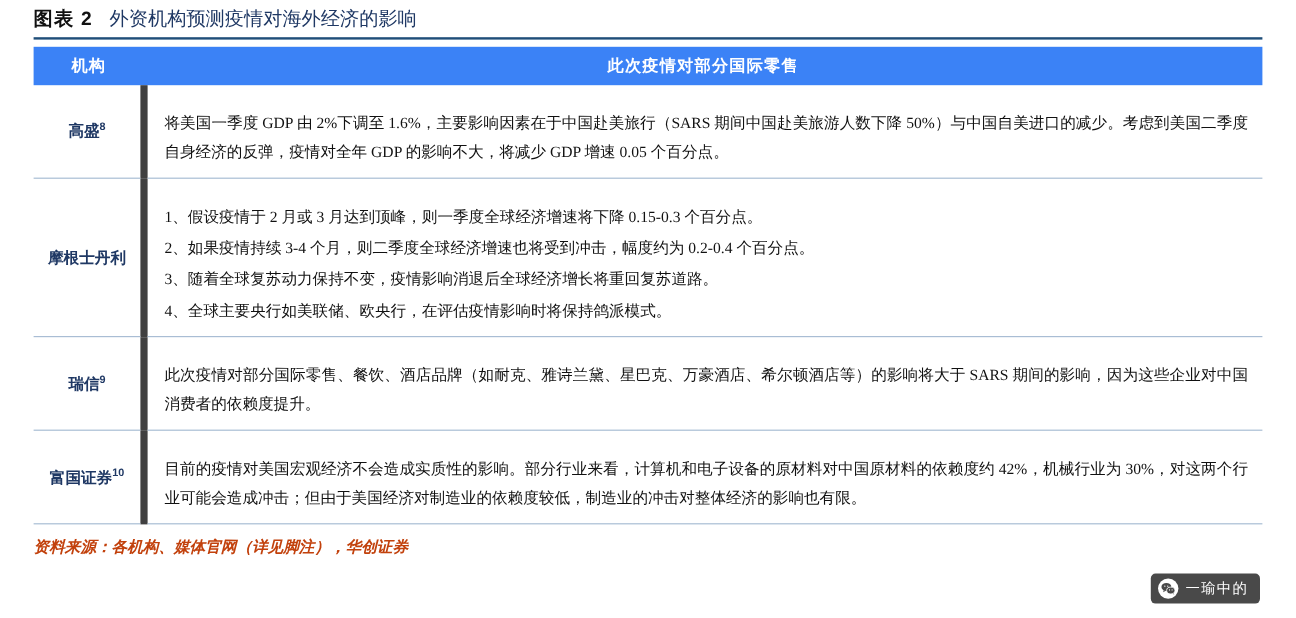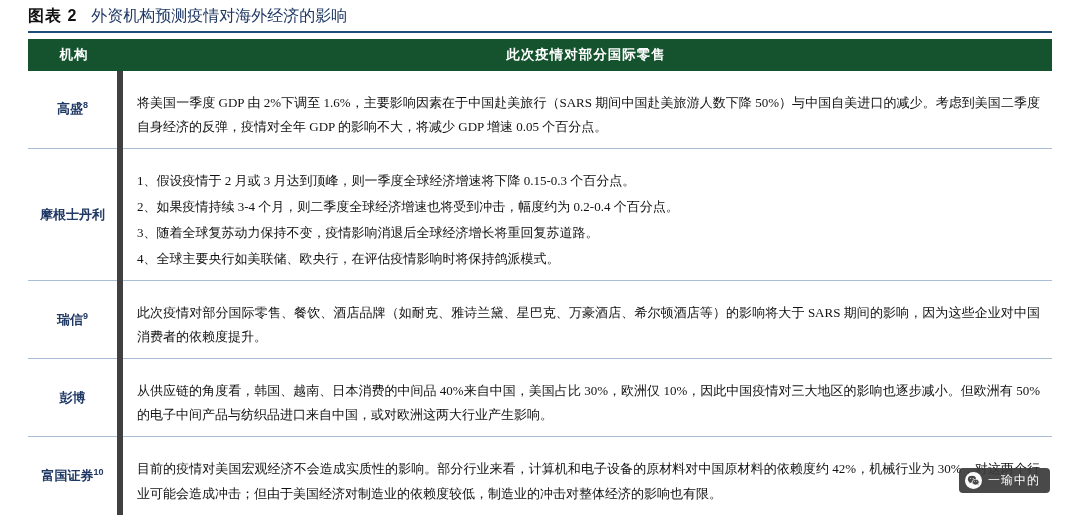--- a/index.html
+++ b/index.html
@@ -49,21 +49,21 @@
     background: #1f4e79;
     margin-bottom: 6px;
   }
   
   table.main {
     width: 100%;
     border-collapse: collapse;
     table-layout: fixed;
   }
   table.main th {
-    background: #14532d;
+    background: #3b82f6;
     color: #ffffff;
     font-family: "Liberation Sans", sans-serif;
     font-weight: bold;
     font-size: 13.5px;
     padding: 7px 4px;
     text-align: center;
     letter-spacing: 1px;
     border: none;
   }
   th.col-org { width: 84px; }
@@ -106,21 +106,21 @@
     font-family: "Liberation Sans", sans-serif;
     font-size: 13px;
     font-style: italic;
     font-weight: bold;
     color: #c2410c;
   }
   
   .watermark {
     position: absolute;
     right: 30px;
-    bottom: 22px;
+    bottom: 12px;
     display: flex;
     align-items: center;
     gap: 6px;
     background: #3a3a3a;
     border-radius: 4px;
     padding: 4px 10px 4px 6px;
     opacity: 0.92;
   }
   .wm-icon {
     width: 17px;
@@ -183,28 +183,20 @@
 
       <tr>
         <td class="org">
           <span class="org-name">瑞信</span><sup>9</sup>
         </td>
         <td class="content">
           <p>此次疫情对部分国际零售、餐饮、酒店品牌（如耐克、雅诗兰黛、星巴克、万豪酒店、希尔顿酒店等）的影响将大于 SARS 期间的影响，因为这些企业对中国消费者的依赖度提升。</p>
         </td>
       </tr>
 
-      <tr>
-        <td class="org">
-          <span class="org-name">彭博</span><sup></sup>
-        </td>
-        <td class="content">
-          <p>从供应链的角度看，韩国、越南、日本消费的中间品 40%来自中国，美国占比 30%，欧洲仅 10%，因此中国疫情对三大地区的影响也逐步减小。但欧洲有 50%的电子中间产品与纺织品进口来自中国，或对欧洲这两大行业产生影响。</p>
-        </td>
-      </tr>
 
       <tr>
         <td class="org">
           <span class="org-name">富国证券</span><sup>10</sup>
         </td>
         <td class="content">
           <p>目前的疫情对美国宏观经济不会造成实质性的影响。部分行业来看，计算机和电子设备的原材料对中国原材料的依赖度约 42%，机械行业为 30%，对这两个行业可能会造成冲击；但由于美国经济对制造业的依赖度较低，制造业的冲击对整体经济的影响也有限。</p>
         </td>
       </tr>
 

